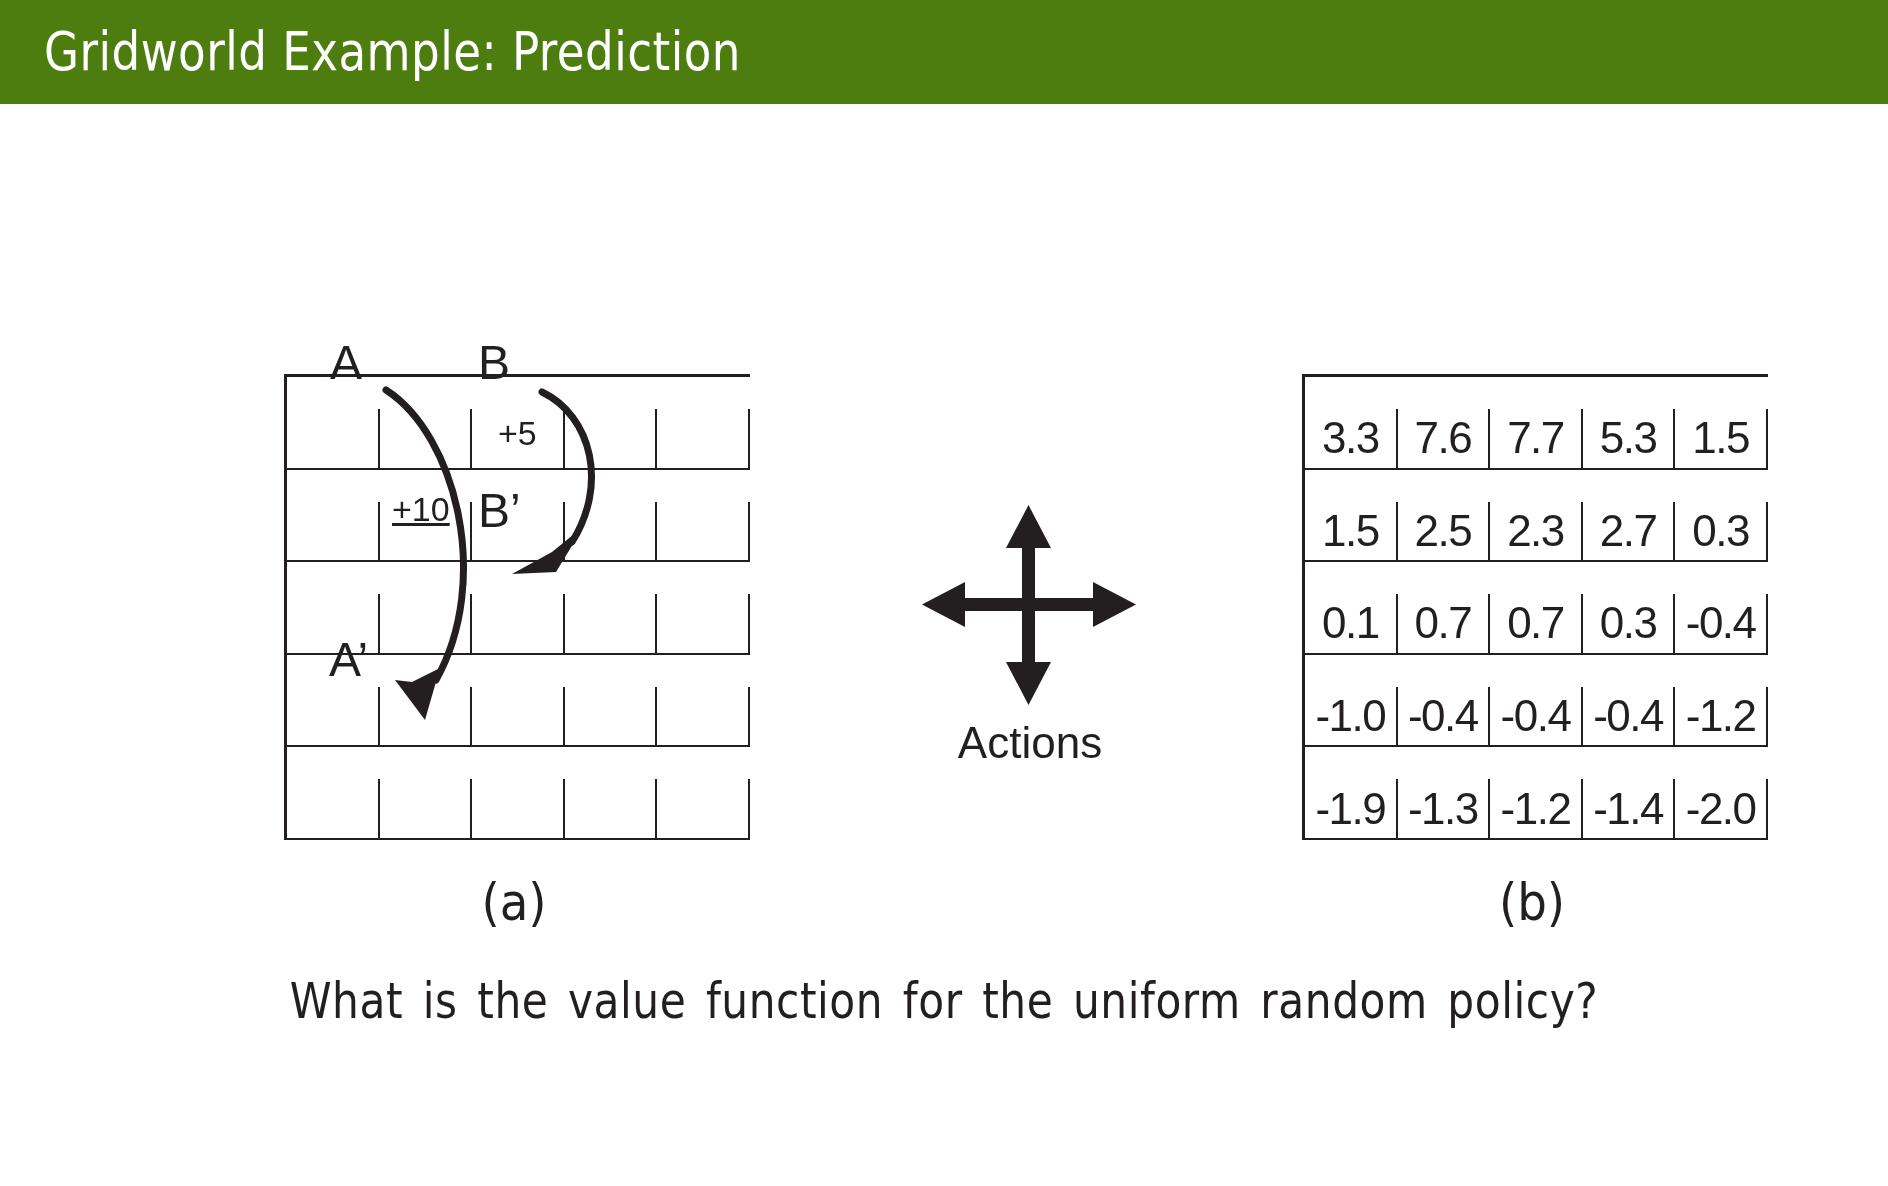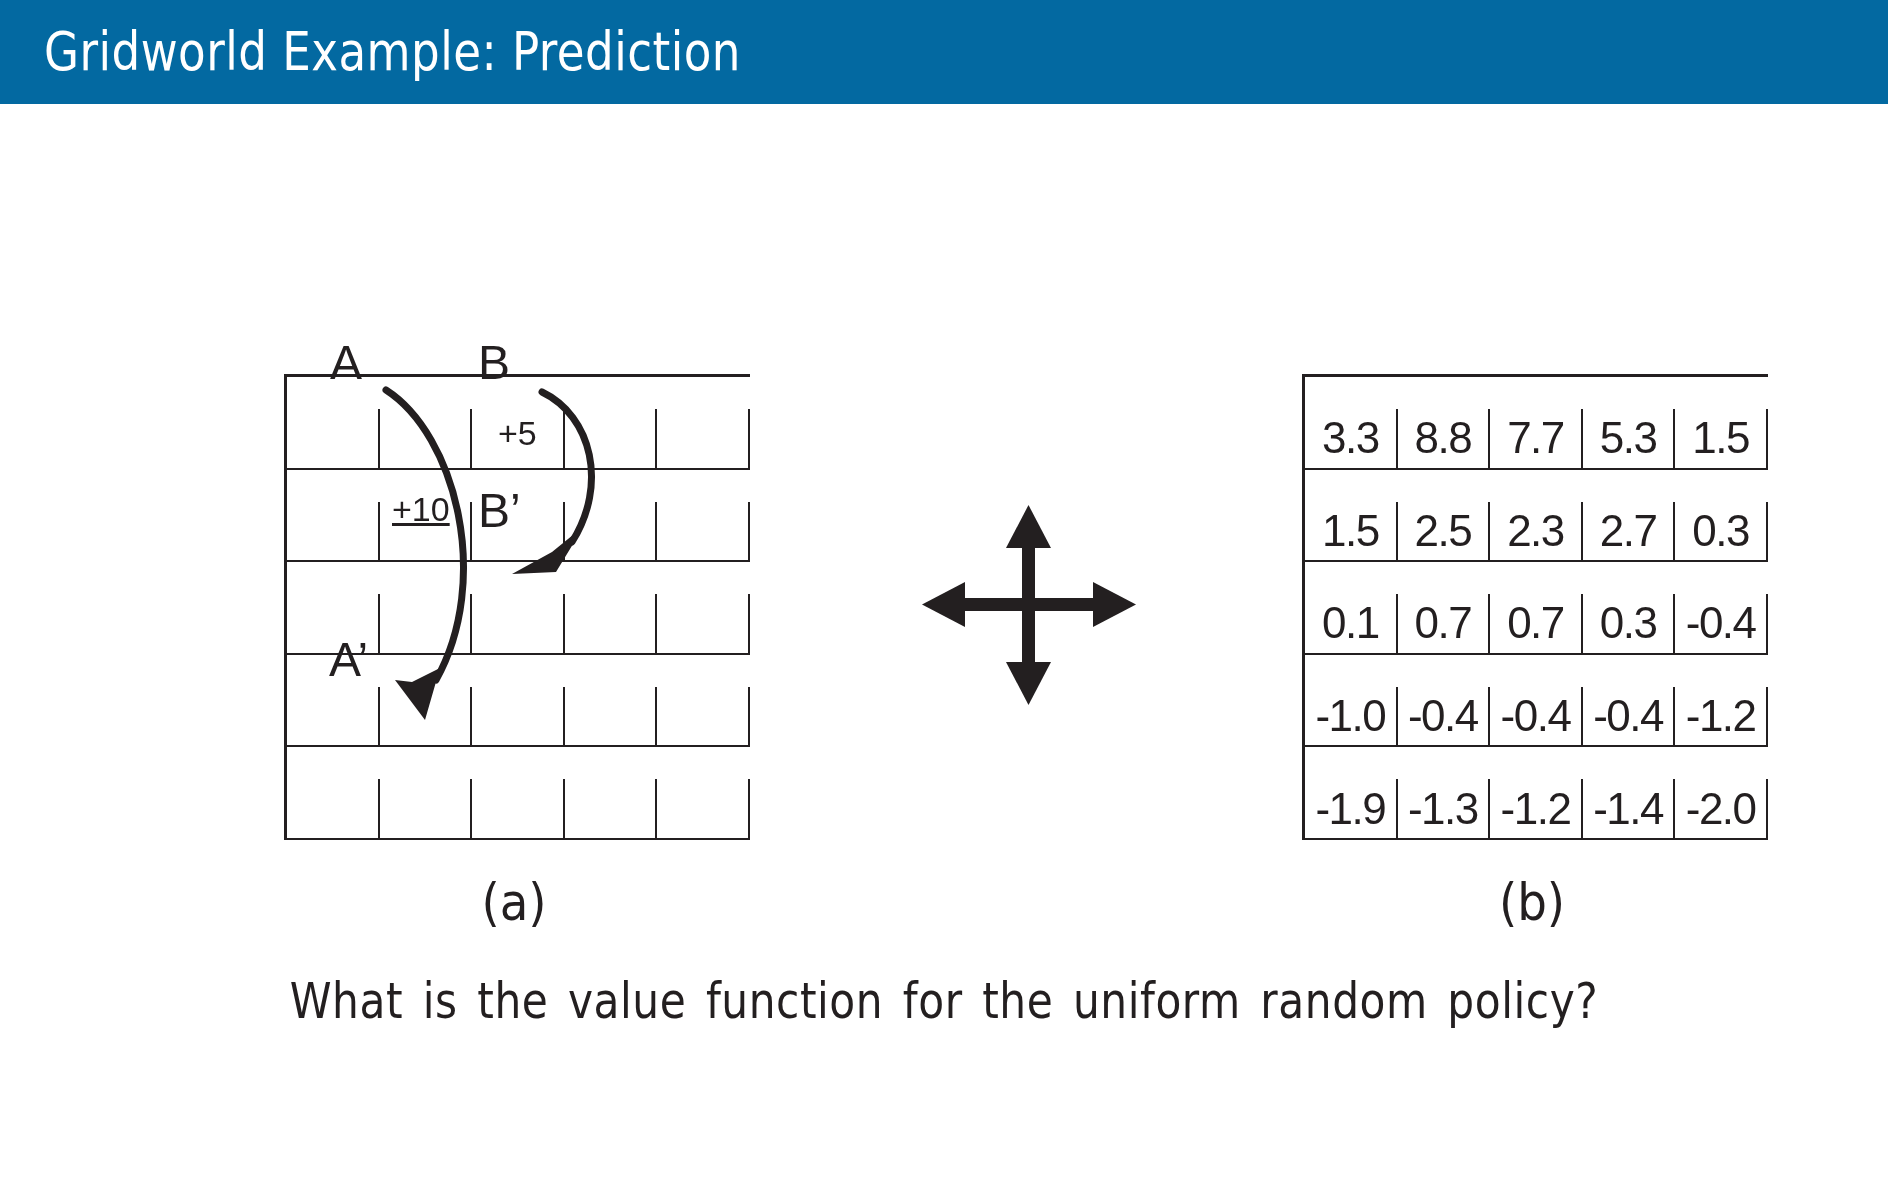--- a/index.html
+++ b/index.html
@@ -17,21 +17,21 @@
     font-family: "DejaVu Sans", sans-serif;
   }
 
   
   #title-bar {
     position: absolute;
     left: 0;
     top: 0;
     width: 1888px;
     height: 104px;
-    background: #0369a1;
+    background: #4d7c0f;
   }
   #title-text {
     position: absolute;
     left: 44px;
     top: 16px;
     font-family: "DejaVu Sans Condensed", "DejaVu Sans", sans-serif;
     font-size: 54px;
     line-height: 72px;
     color: #ffffff;
     letter-spacing: 0.5px;
@@ -248,28 +248,29 @@
       <rect x="36" y="98" width="175" height="13" fill="#231f20"></rect>
 
       <polygon points="123.5,5 146,48 101,48" fill="#231f20"></polygon>
 
       <polygon points="123.5,205 146,162 101,162" fill="#231f20"></polygon>
 
       <polygon points="17,104.5 60,82 60,127" fill="#231f20"></polygon>
 
       <polygon points="231,104.5 188,82 188,127" fill="#231f20"></polygon>
     </svg>
+    <div id="actions-label">Actions</div>
   </div>
 
   <div id="grid-b" class="grid5">
     <div class="cell">
         <span class="val">3.3</span>
       </div>
     <div class="cell">
-        <span class="val">8.8</span>
+        <span class="val">7.6</span>
       </div>
     <div class="cell">
         <span class="val">7.7</span>
       </div>
     <div class="cell">
         <span class="val">5.3</span>
       </div>
     <div class="cell">
         <span class="val">1.5</span>
       </div>

